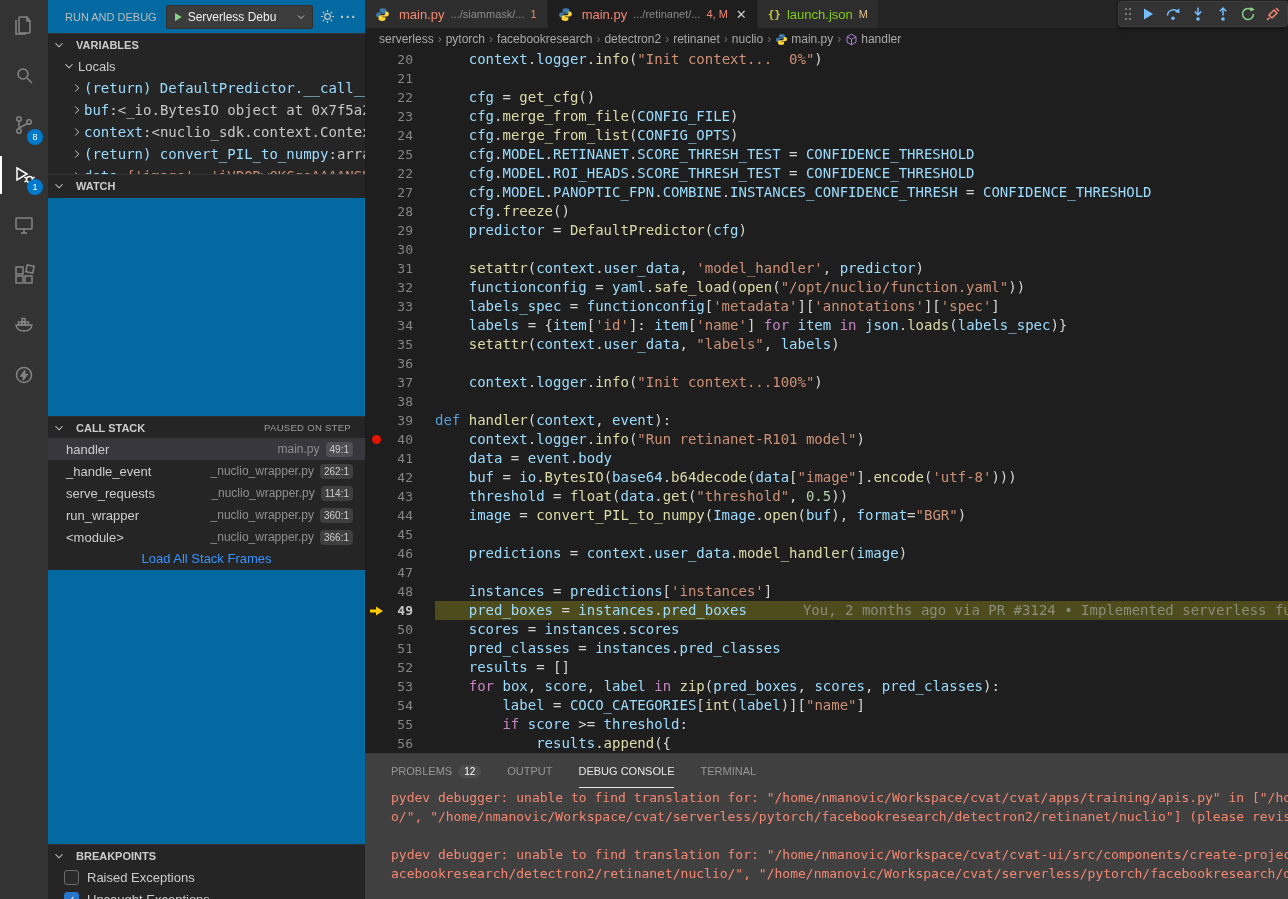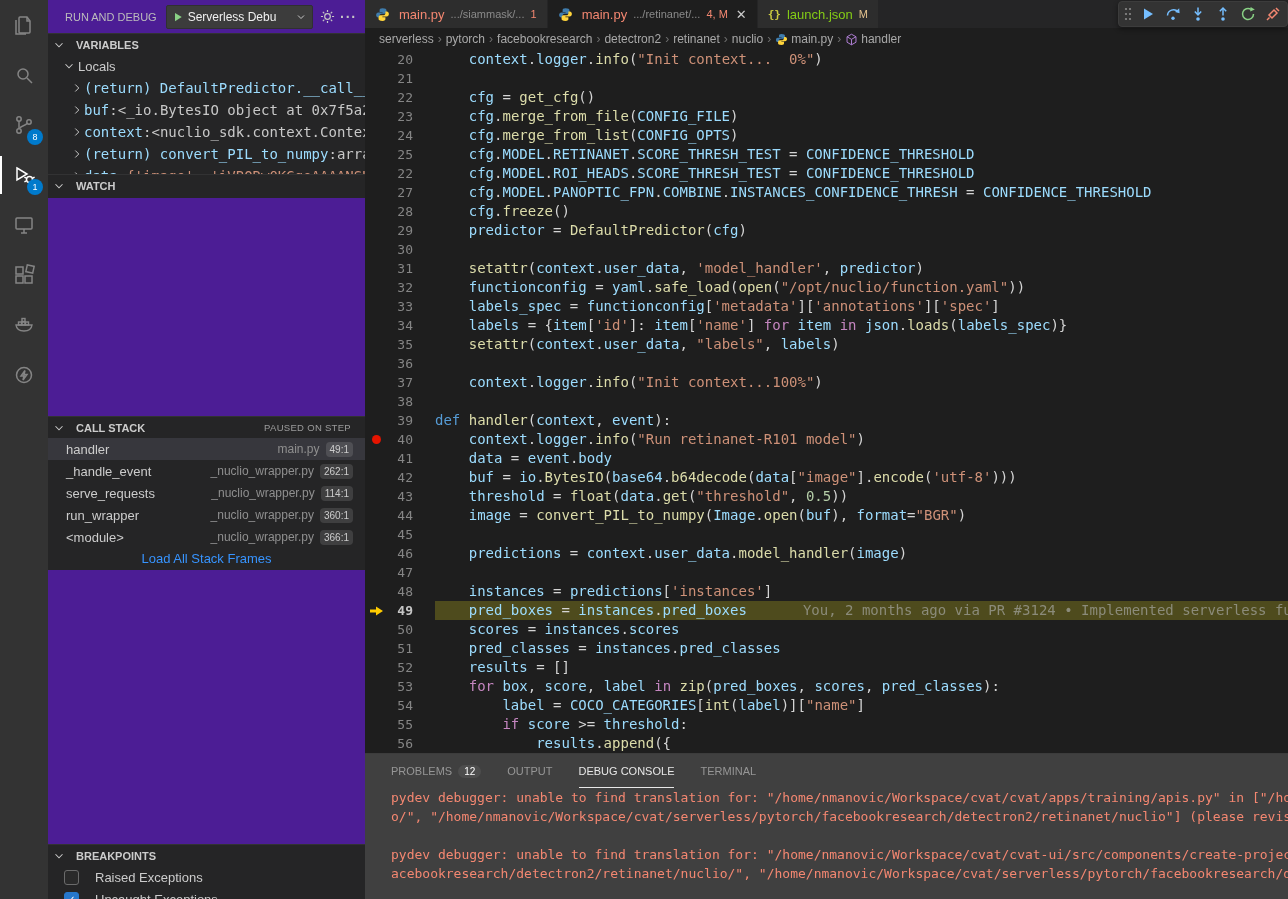--- a/index.html
+++ b/index.html
@@ -17,21 +17,21 @@
   
   .activitybar{width:48px;background:#333333;flex:none;display:flex;flex-direction:column;}
   .ab-item{width:48px;height:50px;position:relative;display:flex;align-items:center;justify-content:center;color:#858585;}
   .ab-item.active{color:#ffffff;}
   .ab-item.active::before{content:'';position:absolute;left:0;top:6px;bottom:6px;width:2px;background:#fff;}
   .ab-item svg{stroke:currentColor;}
   .ab-badge{position:absolute;bottom:5px;right:5px;background:var(--accent);color:#fff;
     min-width:16px;height:16px;border-radius:9px;font-size:9px;display:flex;align-items:center;justify-content:center;padding:0 2px;}
 
   
-  .sidebar{width:317px;background:#4c1d95;flex:none;position:relative;overflow:hidden;font-size:13px;}
+  .sidebar{width:317px;background:#0369a1;flex:none;position:relative;overflow:hidden;font-size:13px;}
   .sidebar-header{height:33px;display:flex;align-items:center;padding:0 8px 0 17px;}
   .sb-title{font-size:11px;color:#bcbcbc;flex:none;white-space:nowrap;}
   .debug-config{background:#3c3c3c;border:1px solid #303031;height:24px;border-radius:2px;
     display:flex;align-items:center;gap:4px;padding:0 5px;margin-left:9px;flex:1;min-width:0;}
   .debug-config .cfg-label{font-size:12px;color:#f0f0f0;white-space:nowrap;overflow:hidden;flex:1;}
   .hdr-icon{margin-left:7px;color:#c5c5c5;display:flex;align-items:center;}
   .more-dots{font-size:14px;font-weight:bold;letter-spacing:1px;color:#c5c5c5;margin-left:5px;}
 
   .side-sec{position:absolute;left:0;right:0;background:#252526;}
   #sec-variables{top:33px;}
@@ -51,21 +51,21 @@
   .var-value.str{color:var(--string);}
 
   .frame{height:22px;display:flex;align-items:center;padding:0 12px 0 18px;color:#cccccc;}
   .frame.selected{background:#37373d;}
   .frame-name{white-space:nowrap;}
   .frame-file{margin-left:auto;color:#8f8f8f;font-size:12px;white-space:nowrap;}
   .frame-pos{margin-left:6px;background:rgba(255,255,255,0.12);border-radius:4px;padding:0 4px;
     font-size:10px;color:#cccccc;height:15px;line-height:15px;flex:none;}
   .load-link{display:block;text-align:center;color:var(--link);height:22px;line-height:22px;cursor:pointer;}
 
-  .bp-row{height:22px;display:flex;align-items:center;gap:16px;padding-left:16px;color:#cccccc;}
+  .bp-row{height:22px;display:flex;align-items:center;gap:8px;padding-left:16px;color:#cccccc;}
   .checkbox{width:15px;height:15px;border:1px solid #6b6b6b;border-radius:3px;background:#2a2a2a;
     display:flex;align-items:center;justify-content:center;font-size:10px;color:#fff;flex:none;}
   .checkbox.checked{background:#2677cb;border-color:#2677cb;}
 
   
   .main{flex:1;min-width:0;display:flex;flex-direction:column;position:relative;}
   .tabbar{height:28px;background:#252526;display:flex;flex:none;}
   .tab{display:flex;align-items:center;gap:6px;padding:0 10px;background:#2d2d2d;
     border-right:1px solid #252526;font-size:13px;color:#999;white-space:nowrap;}
   .tab.active{background:#1e1e1e;}

